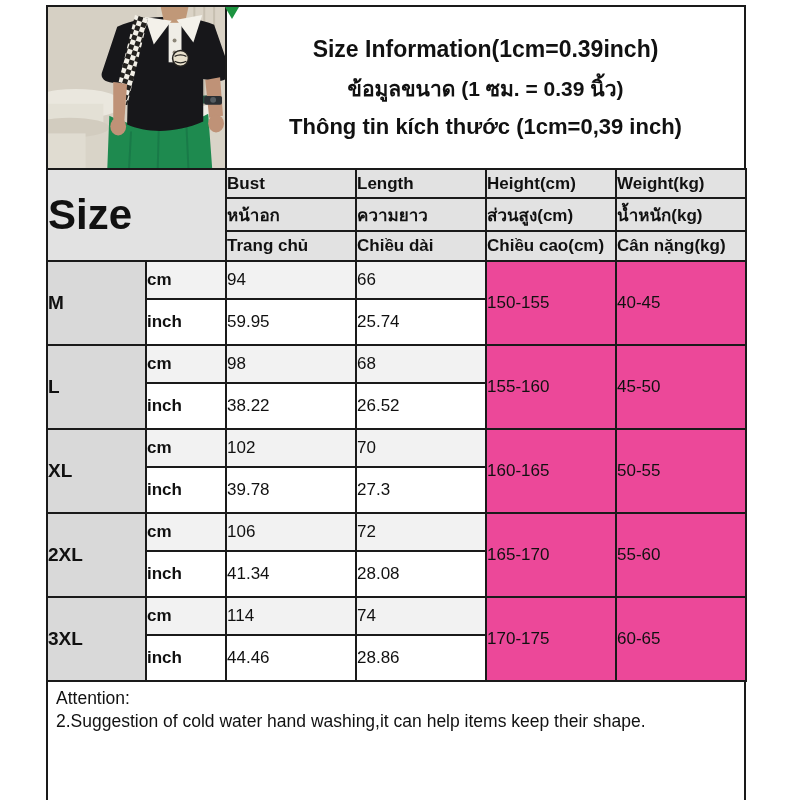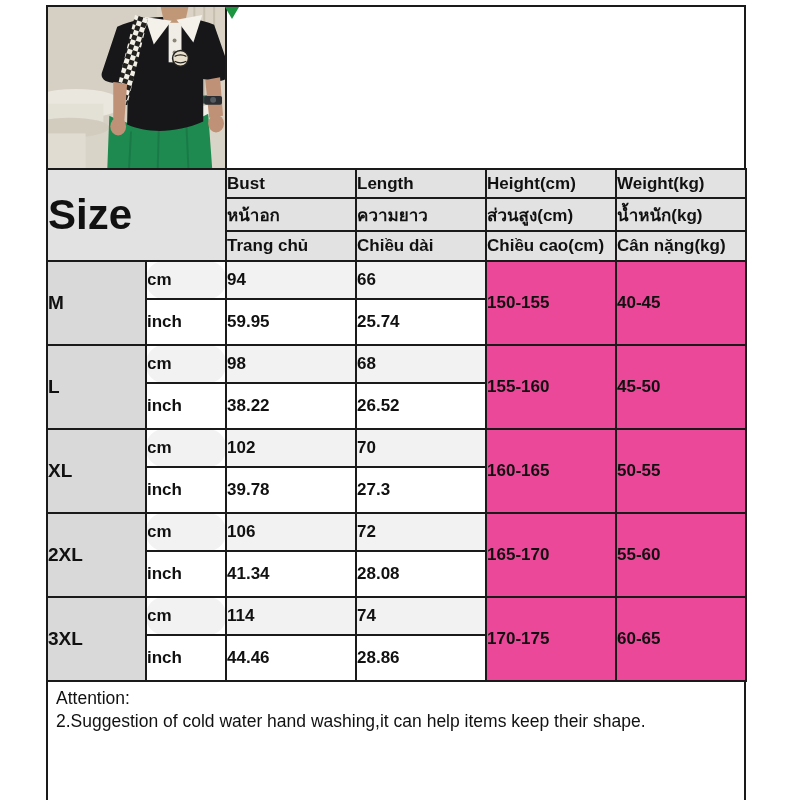--- a/index.html
+++ b/index.html
@@ -41,22 +41,22 @@
     border:2px solid #1a1a1a;text-align:left;vertical-align:middle;
     padding:0;overflow:hidden;white-space:nowrap;
   }
   col.c-size{width:99px;} col.c-unit{width:80px;}
   col.c-bust,col.c-len,col.c-hgt,col.c-wgt{width:130px;}
   tr.h1{height:29px;} tr.h2{height:33px;margin-left:38px;} tr.h3{height:30px;}
   tr.r-cm{height:38px;} tr.r-inch{height:46px;margin-left:45px;}
   td.size-big{background:#e2e2e2;font-size:42px;font-weight:bold;}
   td.hd{background:#e2e2e2;font-weight:bold;font-size:17px;}
   td.size-cell{background:#d9d9d9;font-weight:bold;font-size:19px;}
-  td.unit-cell{font-weight:bold;font-size:17px;background:#ffffff;border-radius:18px;}
-  td.val{font-weight:bold;font-size:17px;background:#ffffff;}
+  td.unit-cell{font-weight:bold;font-size:17px;background:#ffffff;}
+  td.val{font-weight:normal;font-size:17px;background:#ffffff;}
   td.shade{background:#f2f2f2;}
   td.merged{background:#ec4899;}
 
   
   .attention{
     box-sizing:border-box;width:700px;margin-top:-2px;height:157px;
     border:2px solid #1a1a1a;background:#fff;
     padding:5px 8px;font-size:17.5px;line-height:1.32;text-align:left;
   }
   .attention p{margin:0;}
@@ -121,20 +121,25 @@
           <path d="M128,50 Q134,47 140,50 M128,55 Q134,58 140,55" stroke="#23211e" stroke-width="1.2" fill="none"></path>
 
           <path d="M66,76 L80,78 L77,118 L66,115 Z" fill="#bf9277"></path>
           <ellipse cx="71" cy="121" rx="8" ry="9" fill="#bf9277"></ellipse>
 
           <path d="M159,74 L174,71 L177,110 L163,112 Z" fill="#bf9277"></path>
           <rect x="158" y="90" width="18" height="9" rx="2" fill="#2b2f33"></rect>
           <circle cx="167" cy="94" r="3" fill="#555c61"></circle>
           <ellipse cx="170" cy="118" rx="8" ry="9" fill="#bf9277"></ellipse>
         </svg>
+      </div>
+      <div class="title-cell">
+        <div class="title-en">Size Information(1cm=0.39inch)</div>
+        <div class="title-th">ข้อมูลขนาด (1 ซม. = 0.39 นิ้ว)</div>
+        <div class="title-vi">Thông tin kích thước (1cm=0,39 inch)</div>
       </div>
       <div class="corner-triangle"></div>
     </div>
 
     <table class="size-table">
       <colgroup>
         <col class="c-size">
           <col class="c-unit">
           <col class="c-bust">
         <col class="c-len">

